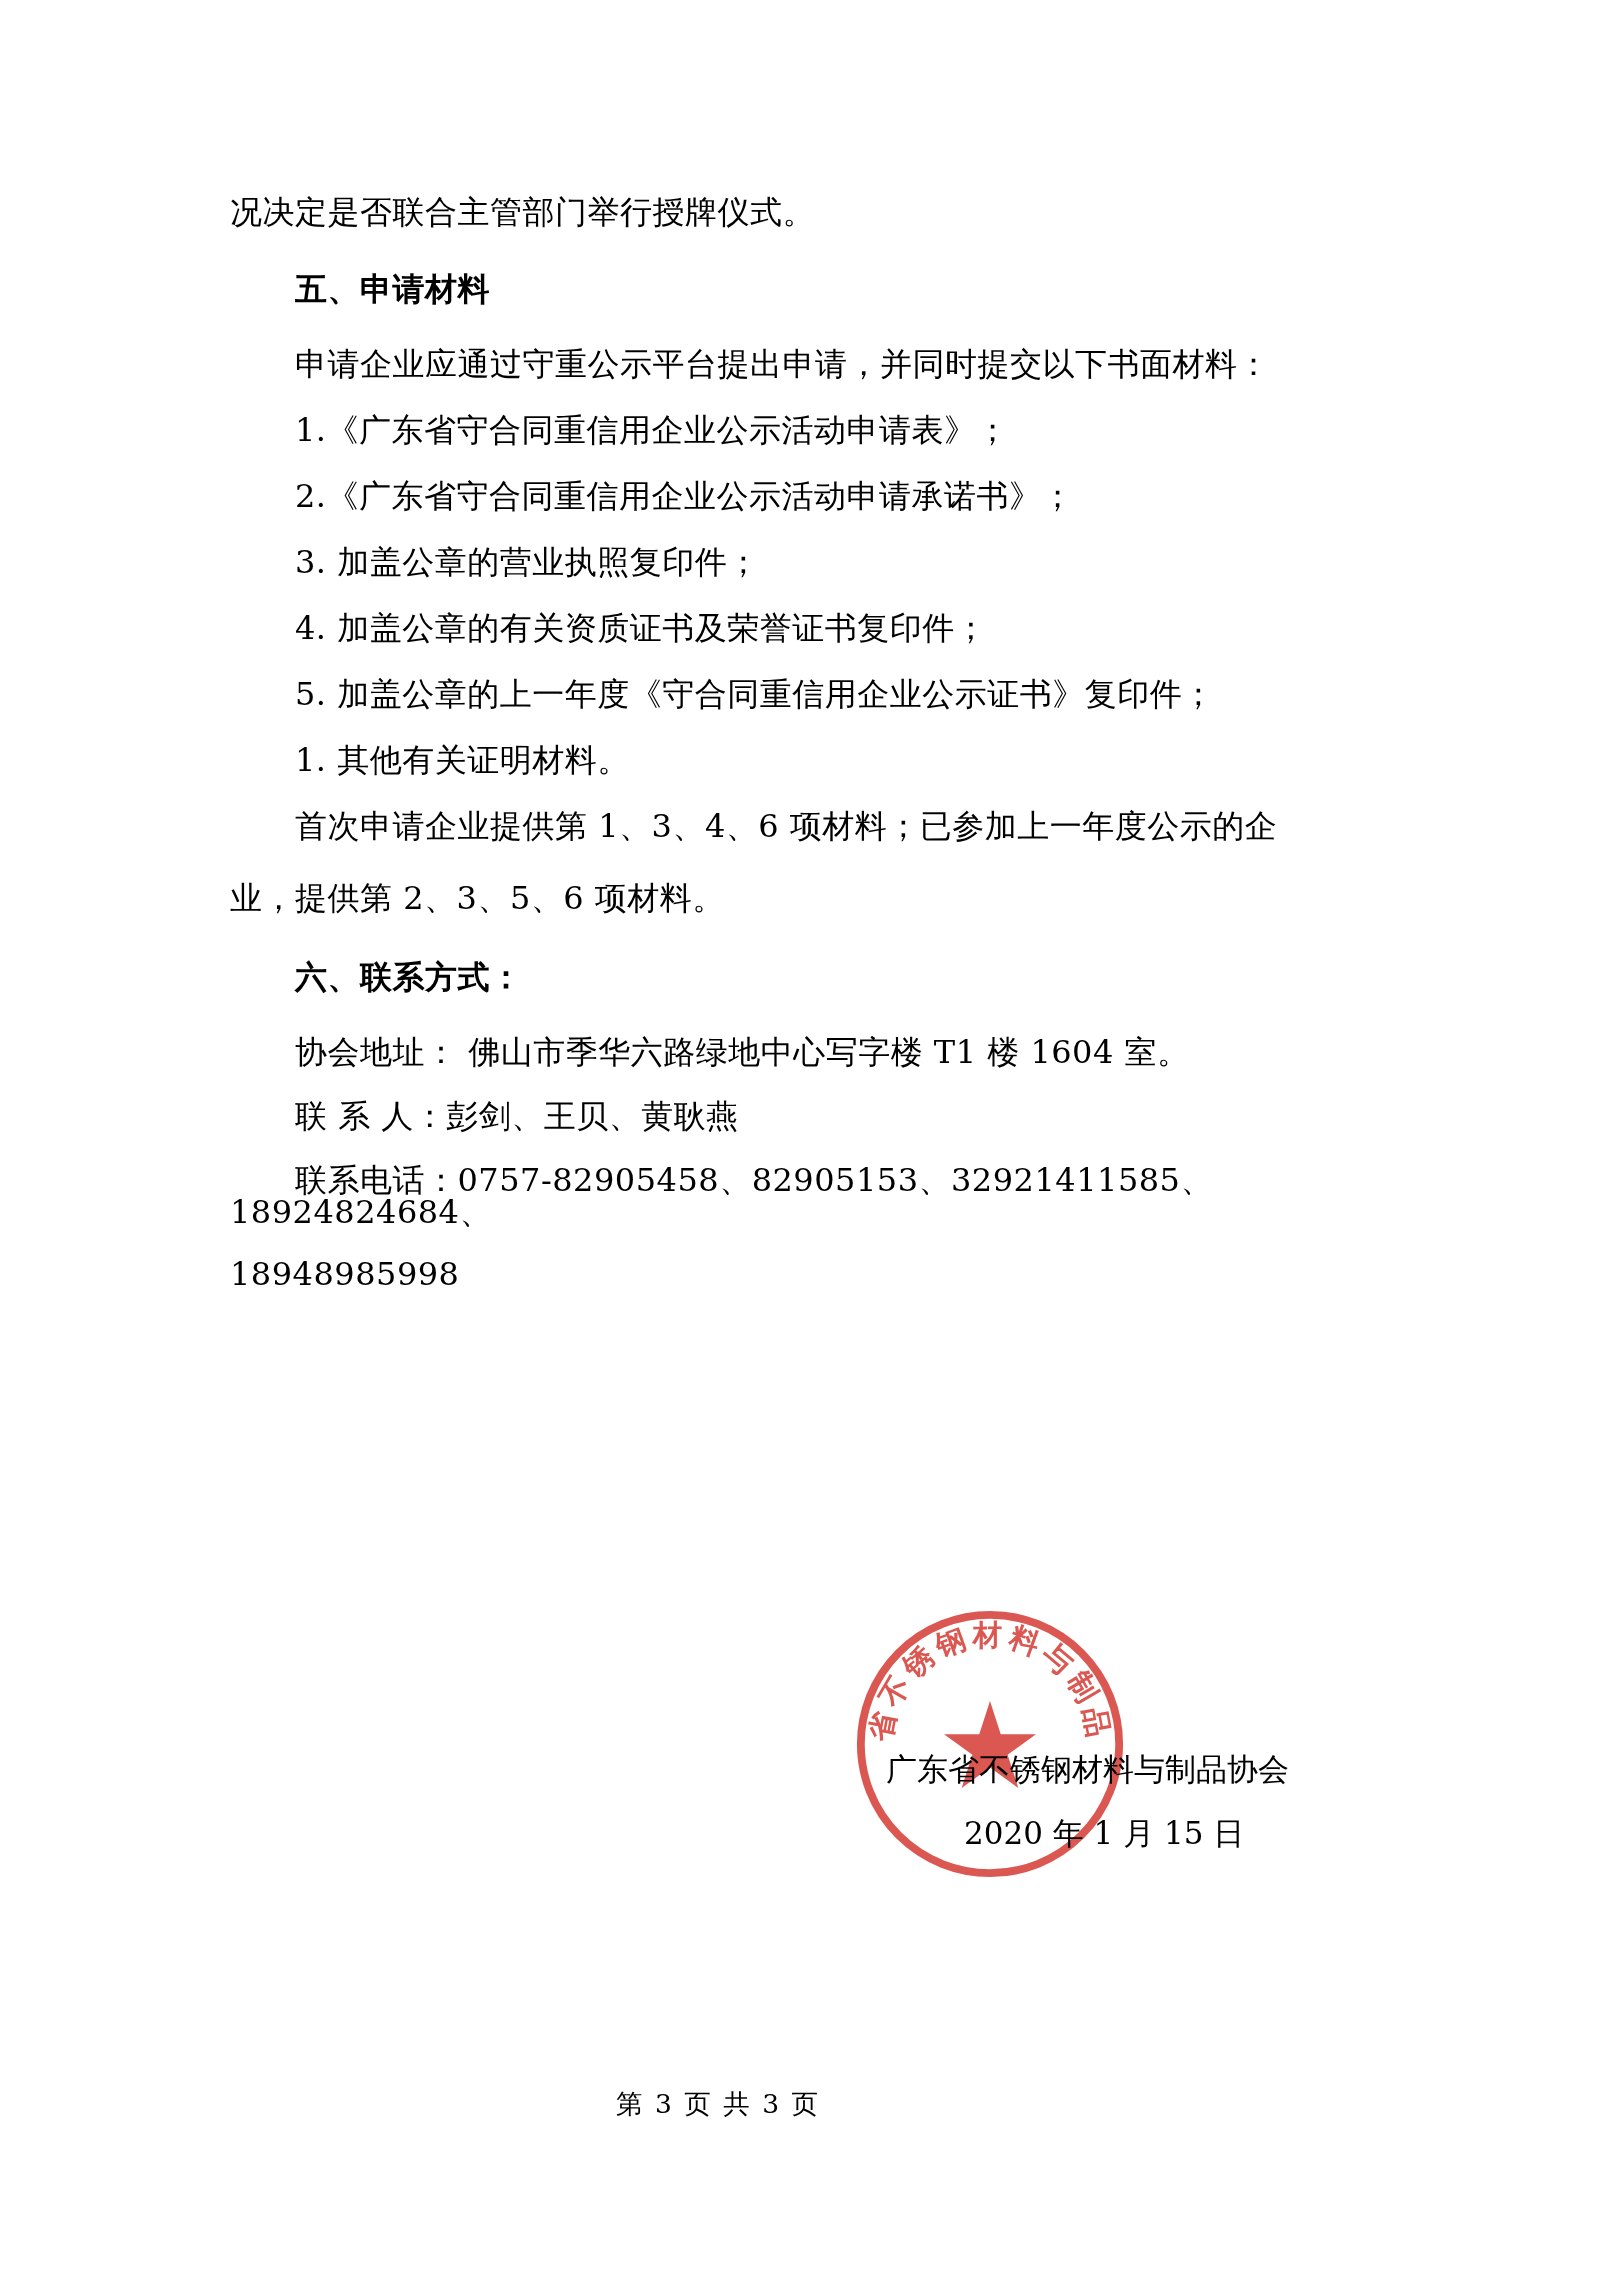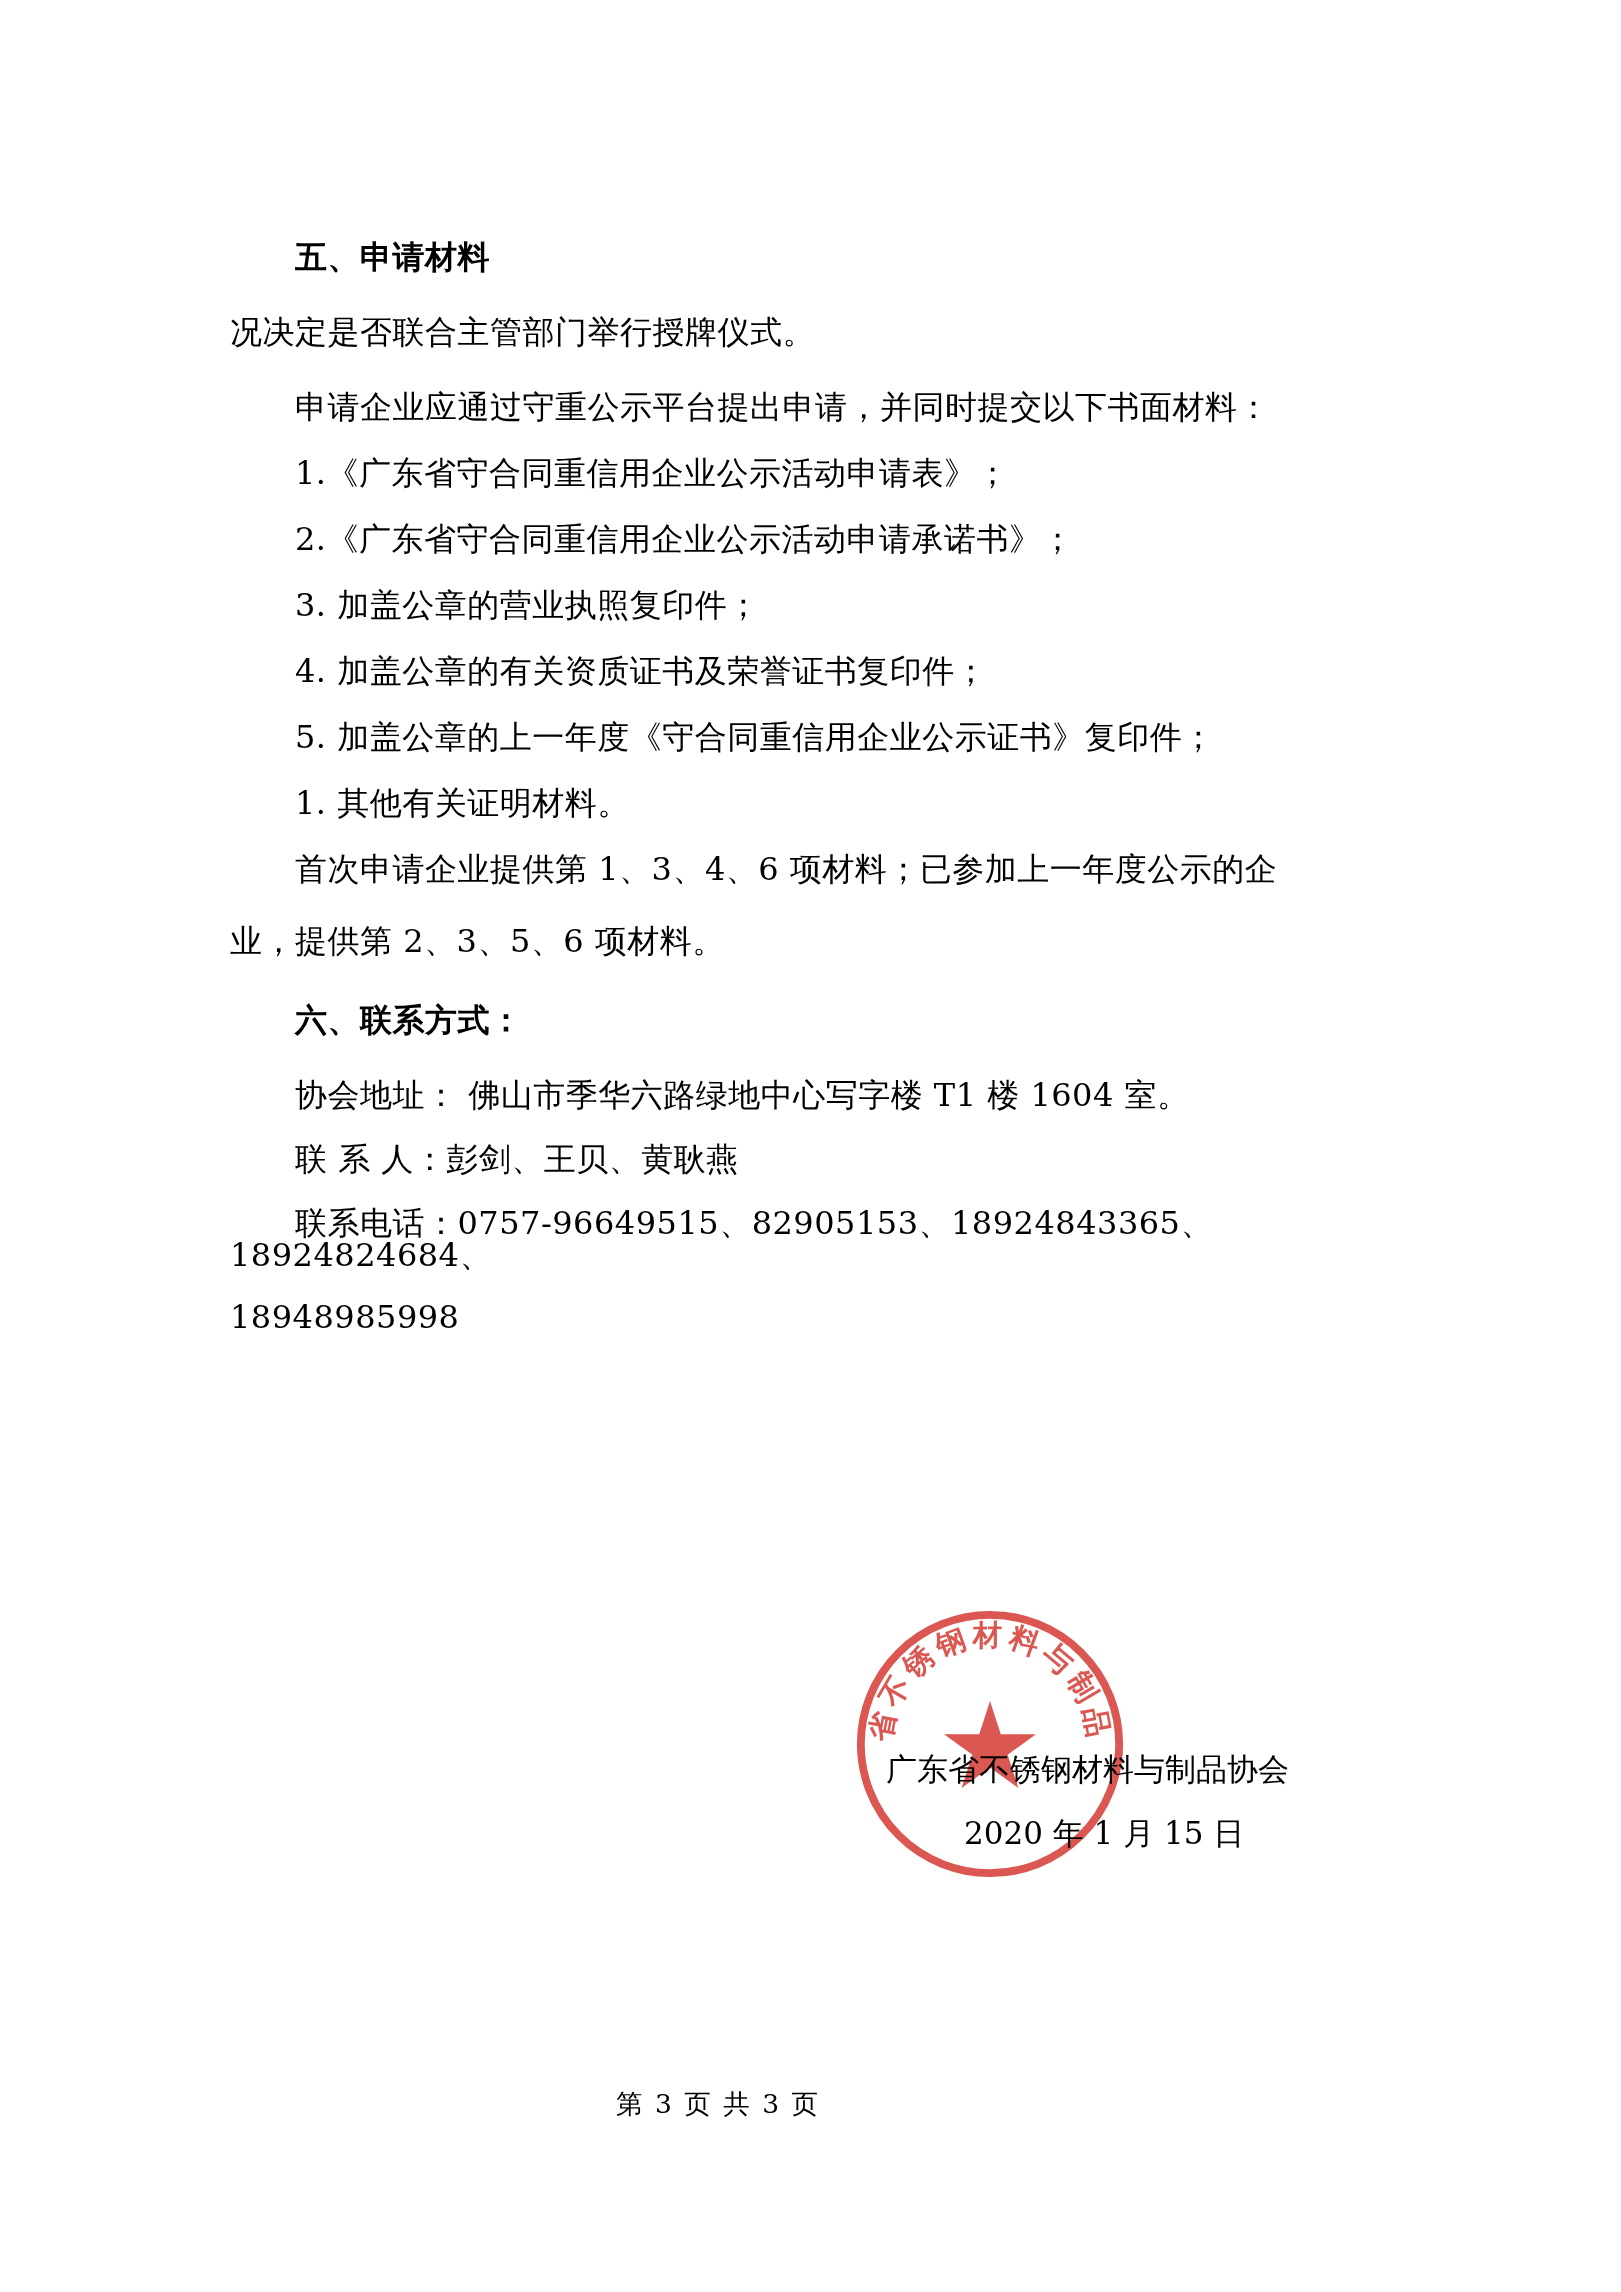--- a/index.html
+++ b/index.html
@@ -95,41 +95,41 @@
     font-size: 26.5px;
     letter-spacing: 2px;
     font-family: "DejaVu Serif", "Liberation Serif", serif;
   }
 </style>
 </head>
 <body>
 
 <div class="page">
 
+  <div class="line para block-top">况决定是否联合主管部门举行授牌仪式。</div>
+
   <div class="line heading section-gap">五、申请材料</div>
-
-  <div class="line para block-top">况决定是否联合主管部门举行授牌仪式。</div>
 
   <div class="line para indent">申请企业应通过守重公示平台提出申请，并同时提交以下书面材料：</div>
 
   <div class="line list-item">1.《广东省守合同重信用企业公示活动申请表》；</div>
   <div class="line list-item">2.《广东省守合同重信用企业公示活动申请承诺书》；</div>
   <div class="line list-item">3. 加盖公章的营业执照复印件；</div>
   <div class="line list-item">4. 加盖公章的有关资质证书及荣誉证书复印件；</div>
   <div class="line list-item">5. 加盖公章的上一年度《守合同重信用企业公示证书》复印件；</div>
   <div class="line list-item">1. 其他有关证明材料。</div>
 
   <div class="line indent" style="margin-bottom:31px;">首次申请企业提供第 1、3、4、6 项材料；已参加上一年度公示的企</div>
   <div class="line cont" style="margin-bottom:43px;margin-top:40px;">业，提供第 2、3、5、6 项材料。</div>
 
   <div class="line heading" style="margin-top:47px;margin-bottom:43px;">六、联系方式：</div>
 
   <div class="line contact-line">协会地址： 佛山市季华六路绿地中心写字楼 T1 楼 1604 室。</div>
   <div class="line contact-line">联 系 人：彭剑、王贝、黄耿燕</div>
-  <div class="line contact-line" style="margin-bottom:30px;">联系电话：0757-96649515、82905153、18924843365、18924824684、</div>
+  <div class="line contact-line" style="margin-bottom:30px;">联系电话：0757-82905458、82905153、32921411585、18924824684、</div>
   <div class="line cont">18948985998</div>
 
 </div>
 
 <div class="seal">
   <svg width="274" height="274" viewBox="0 0 280 280" xmlns="http://www.w3.org/2000/svg">
     <g opacity="0.82">
       <circle cx="140" cy="140" r="132" fill="none" stroke="#d4332b" stroke-width="8"></circle>
       <path id="sealArc" d="M 140 140 m -101,0 a 101,101 0 1,1 202,0" fill="none" stroke="none"></path>
       <text fill="#d4332b" font-size="30" font-family="'DejaVu Sans','Liberation Sans',sans-serif" font-weight="bold" letter-spacing="5">

